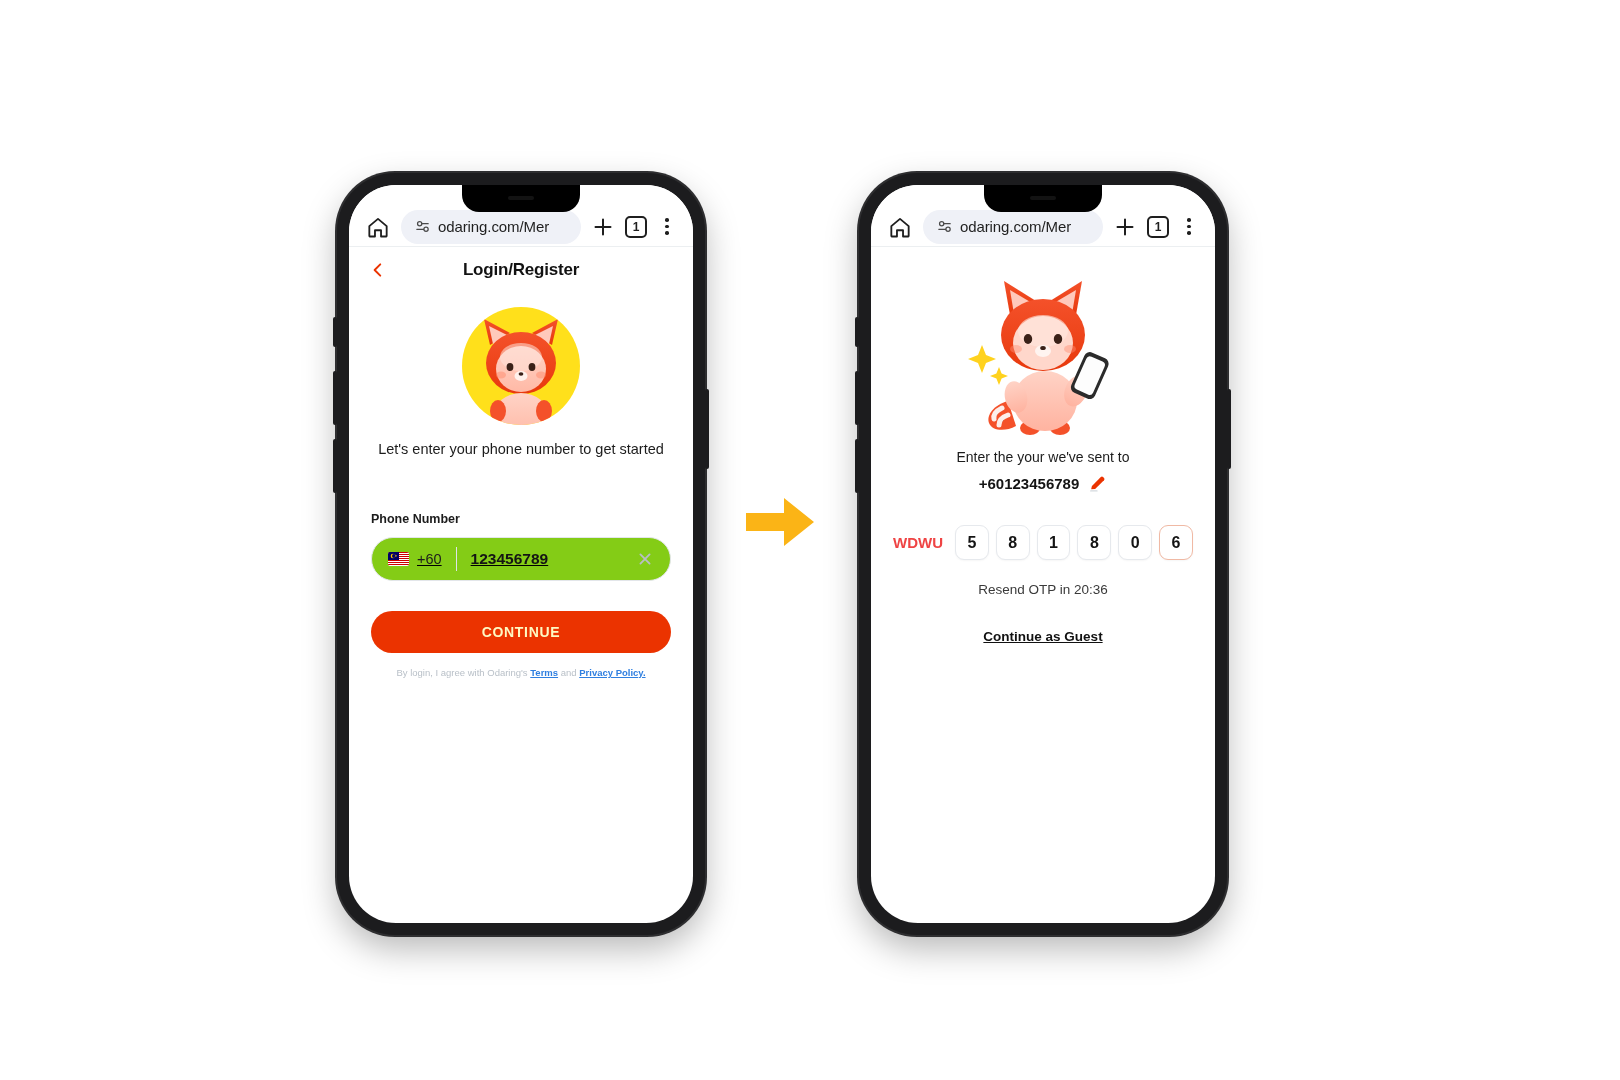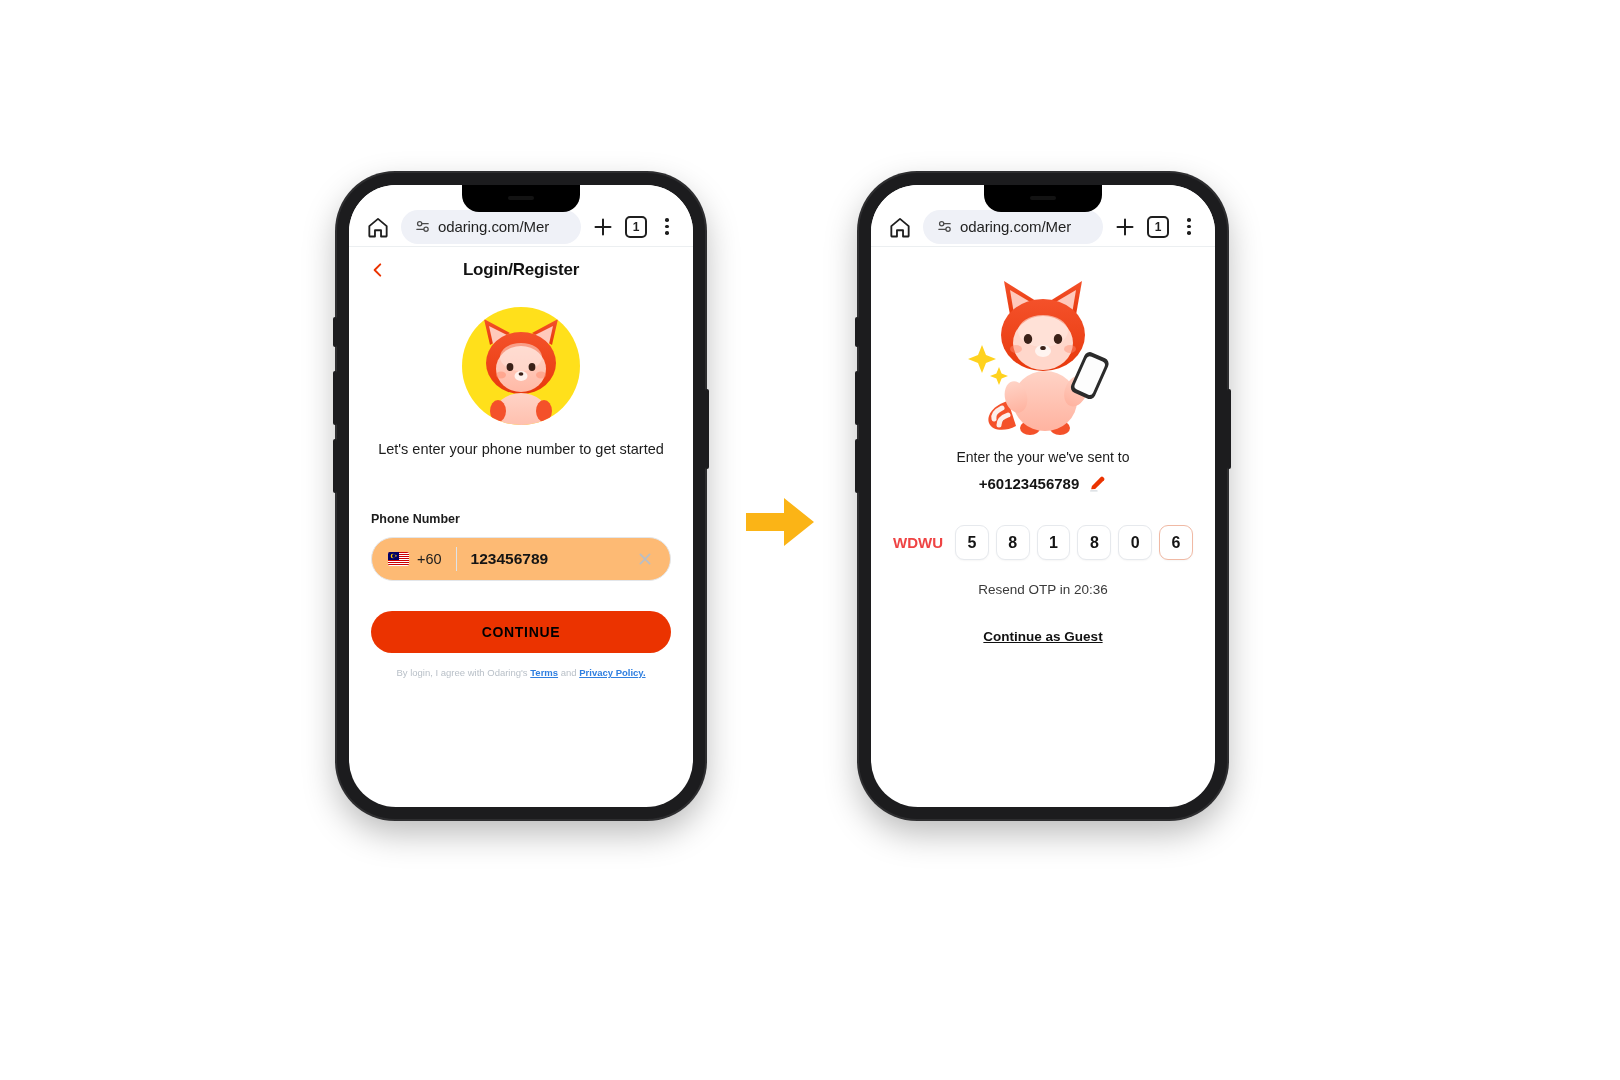--- a/index.html
+++ b/index.html
@@ -7,21 +7,21 @@
     width: 1620px; height: 1080px;
     background: #ffffff;
     font-family: "Liberation Sans", sans-serif;
     overflow: hidden;
   }
   .stage { position: relative; width: 1620px; height: 1080px; }
 
   
   .phone {
     position: absolute;
-    width: 368px; height: 646px;
+    width: 368px; height: 762px;
     background: #1c1c1e;
     border-radius: 58px;
     box-shadow: 0 0 0 2px #2e2e30, 0 14px 34px rgba(0,0,0,.28);
     padding: 12px;
   }
   .phone-1 { left: 337px; top: 173px; }
   .phone-2 { left: 859px; top: 173px; }
 
   .screen {
     position: relative;
@@ -134,21 +134,22 @@
     font-weight: 700;
     color: #1c1c1c;
   }
   .phone-input {
     margin-top: 11px;
     height: 44px;
     border: 1.4px solid #e3e6ea;
     border-radius: 24px;
     display: flex; align-items: center;
     padding: 0 6px 0 16px;
-    background: #fdba74;
+    background: #84cc16;
+    text-decoration: underline;
   }
   .flag {
     width: 21px; height: 14px;
     border-radius: 2px;
     overflow: hidden;
     flex: 0 0 auto;
     margin-right: 8px;
   }
   .dial-code { font-size: 14.5px; color: #1c1c1c; }
   .divider-v { width: 1px; height: 24px; background: #dfe3e8; margin: 0 14px; }
@@ -158,21 +159,21 @@
   .cta {
     margin-top: 30px;
     height: 42px;
     background: #eb3300;
     border-radius: 24px;
     display: flex; align-items: center; justify-content: center;
     border: none; width: 100%;
     cursor: pointer;
   }
   .cta span {
-    color: #000000; font-size: 14px; font-weight: 700;
+    color: #fef9c3; font-size: 14px; font-weight: 700;
     letter-spacing: 0.7px;
   }
 
   .legal {
     margin-top: 13px;
     text-align: center;
     font-size: 9.5px;
     color: #b9c0c8;
     line-height: 1.4;
   }

